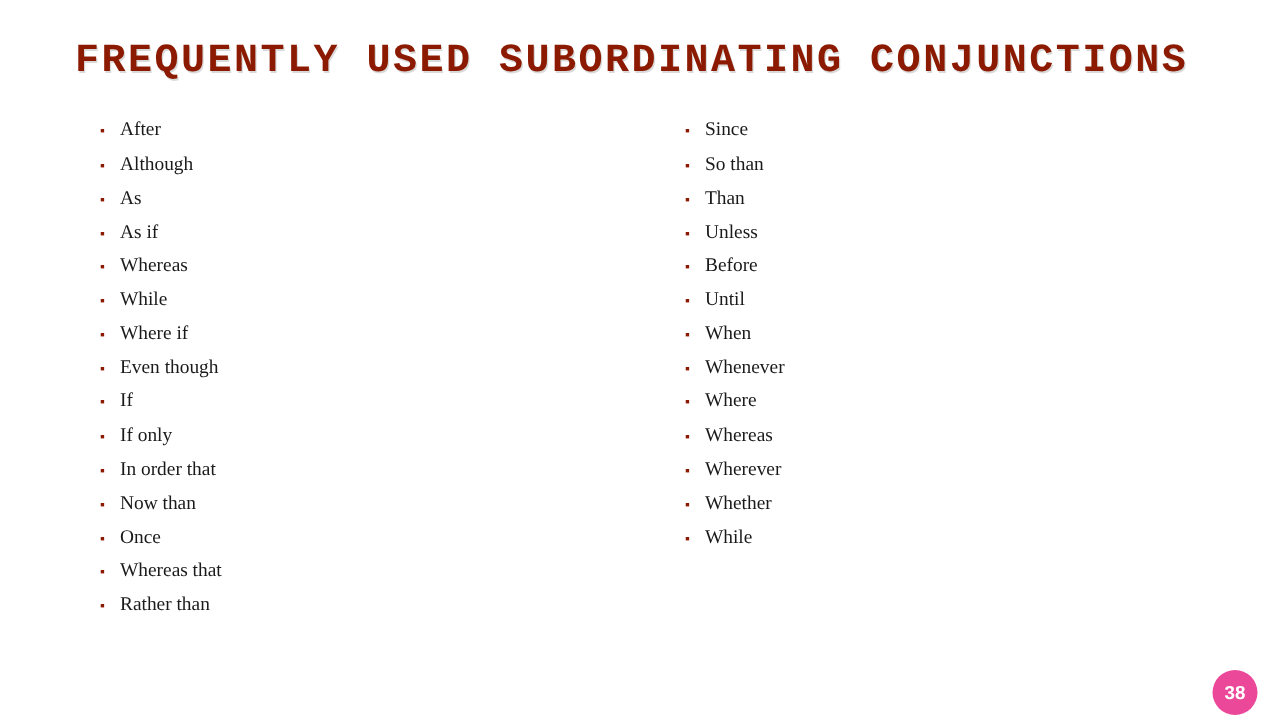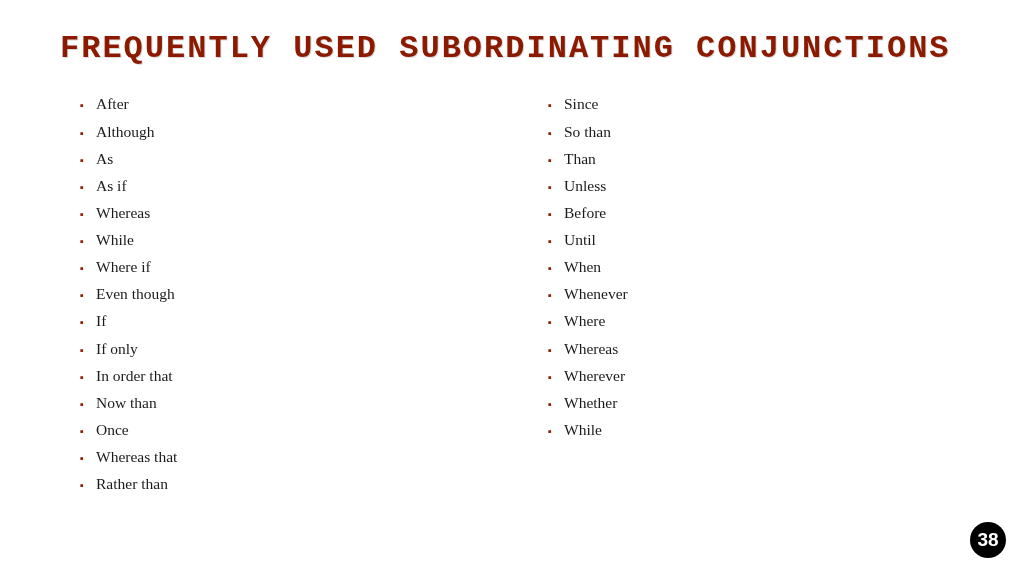--- a/index.html
+++ b/index.html
@@ -64,28 +64,28 @@
       color: #8B1A00;
       font-size: 11px;
       line-height: 1;
       display: inline-block;
       width: 10px;
       flex-shrink: 0;
     }
 
     .page-number {
       position: absolute;
-      bottom: 18px;
+      bottom: 4px;
       right: 18px;
       width: 36px;
       height: 36px;
       border-radius: 50%;
-      background: #000000;
+      background: #ec4899;
       color: #fff;
-      font-size: 19px;
+      font-size: 15px;
       font-family: Arial, sans-serif;
       font-weight: bold;
       display: flex;
       align-items: center;
       justify-content: center;
     }
   </style>
 </head>
 <body>
 

